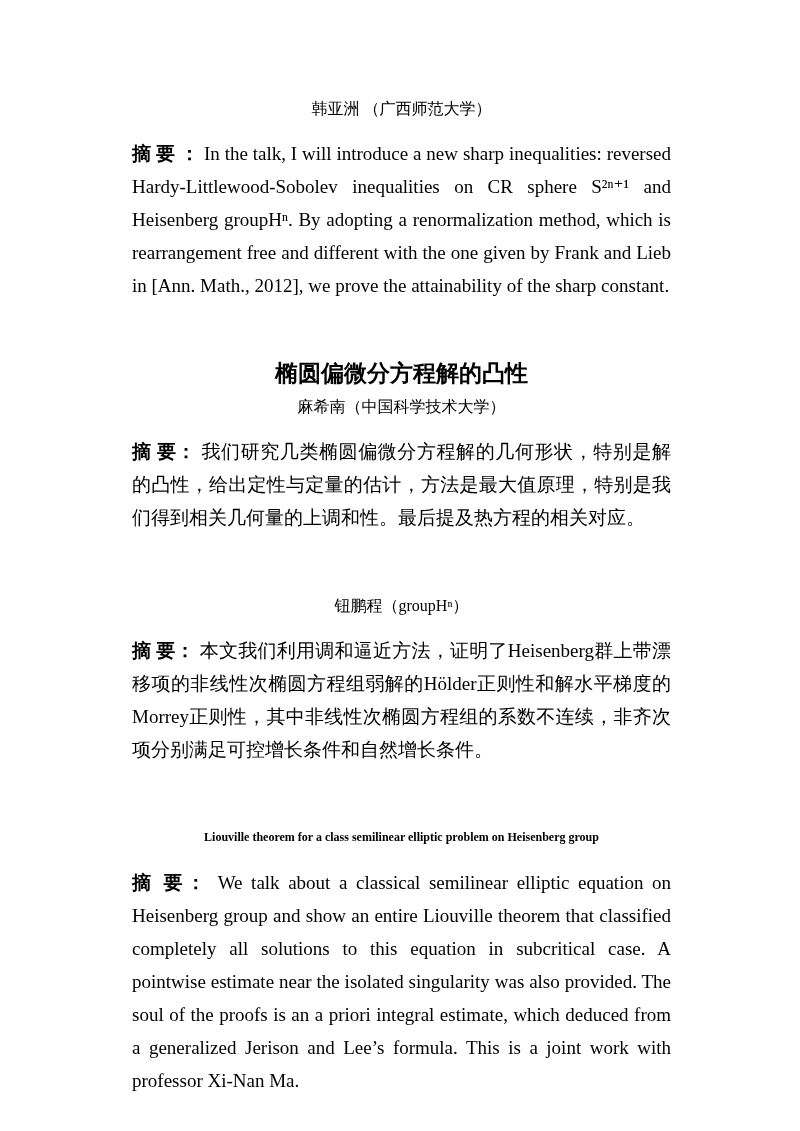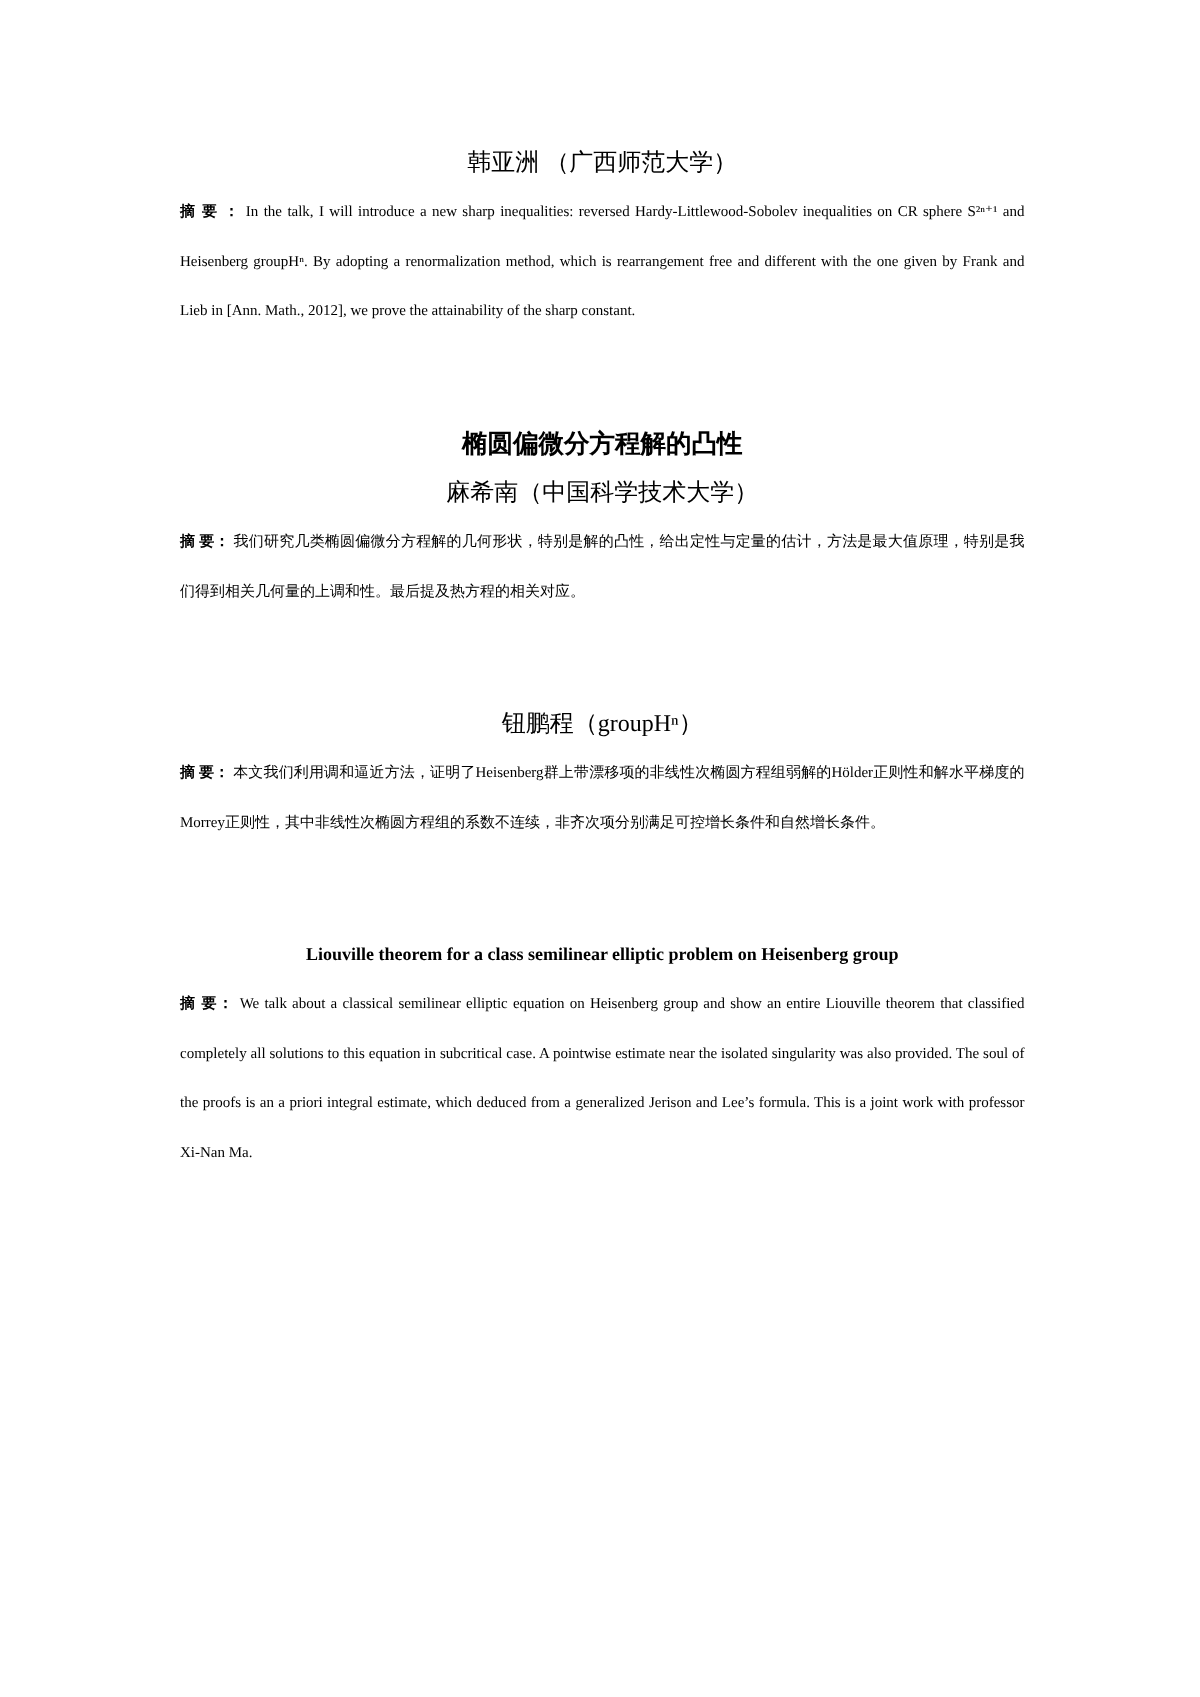--- a/index.html
+++ b/index.html
@@ -23,42 +23,42 @@
   .talk {
     margin: 0;
   }
   .talk + .talk {
     margin-top: 55px;
   }
   .talk-title {
     margin: 0;
     text-align: center;
     font-weight: bold;
-    font-size: 17px;
+    font-size: 23px;
     line-height: 33px;
   }
   .talk-title.title-en {
     font-size: 12px;
   }
   .name-line {
     margin: 0;
     text-align: center;
     font-size: 16px;
     line-height: 33px;
   }
   .speaker {
     font-weight: normal;
   }
   .affiliation {
     font-weight: normal;
   }
   .abstract {
-    margin: 0;
+    margin: 12px;
     text-align: justify;
-    font-size: 10px;
+    font-size: 19px;
     line-height: 33px;
   }
   .abs-label {
     font-weight: bold;
   }
 </style>
 </head>
 <body>
 
 <div class="page">

